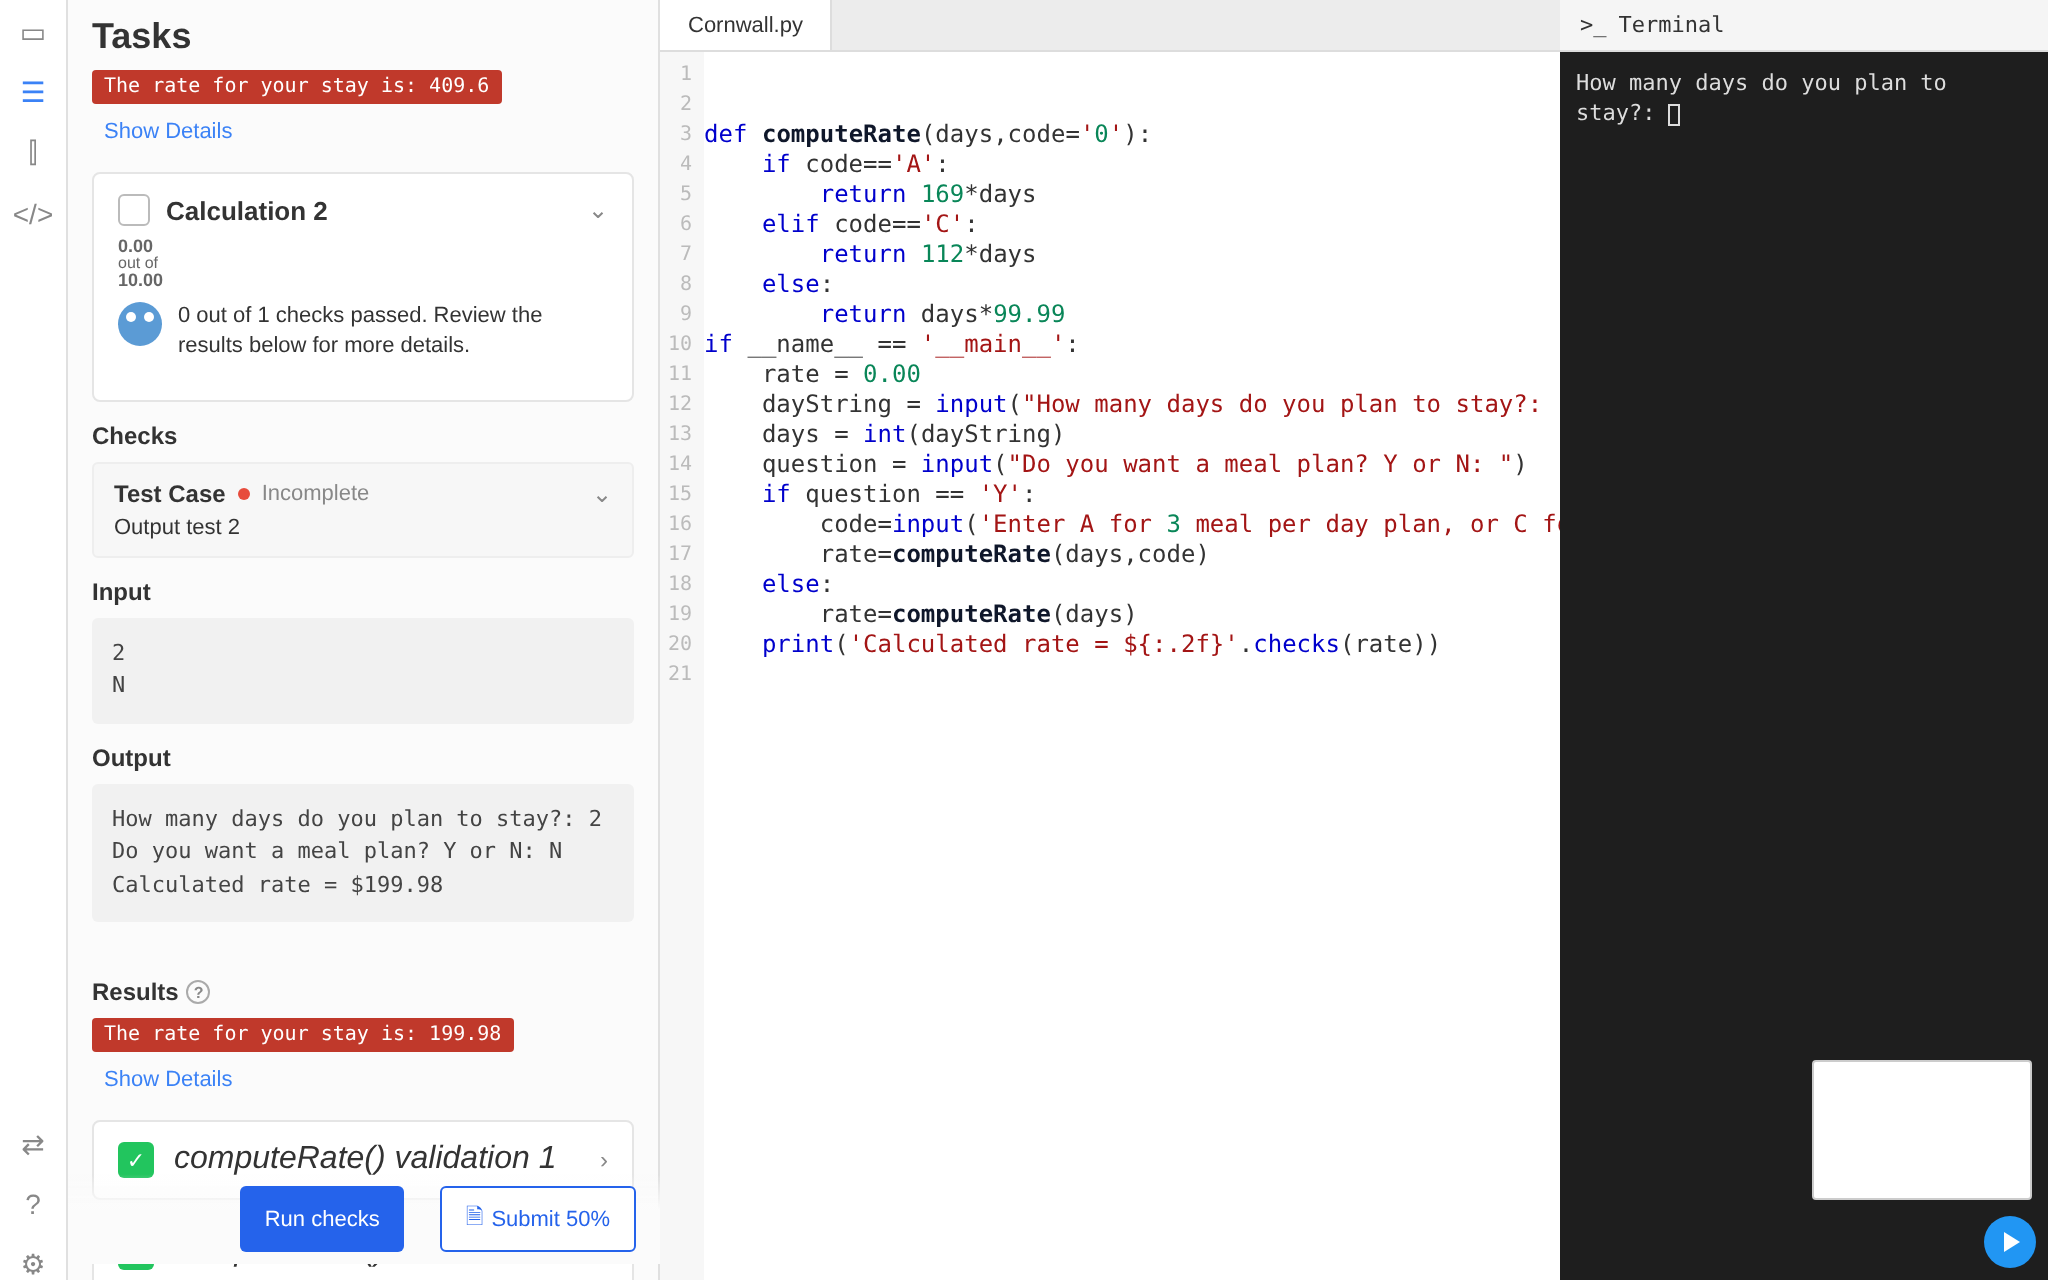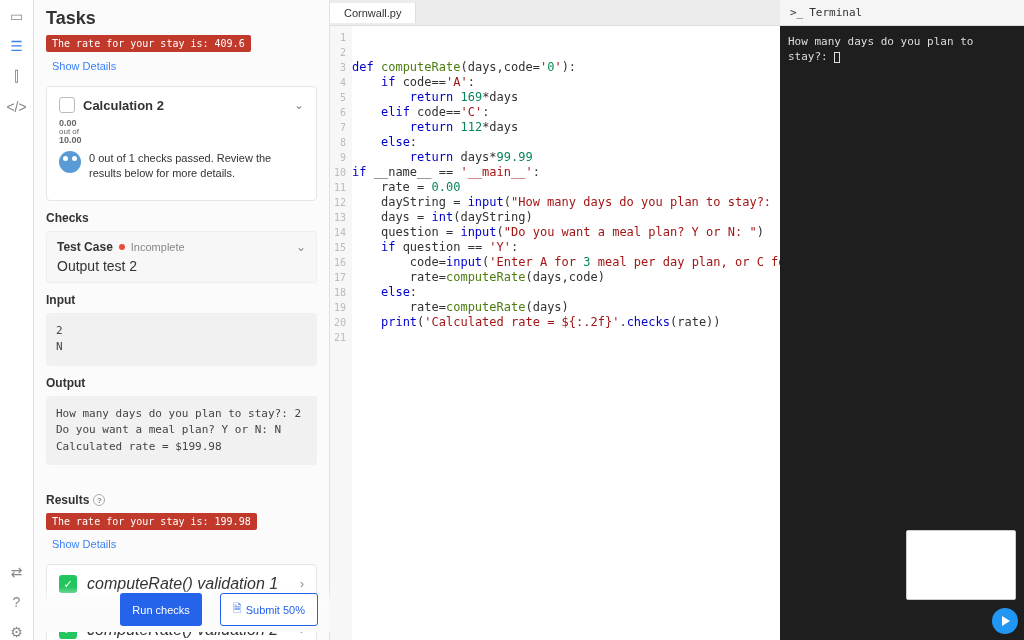--- a/index.html
+++ b/index.html
@@ -25,42 +25,42 @@
   .robot { width: 22px; height: 22px; background: #5b9bd5; border-radius: 50%; position: relative; }
   .robot::before { content:""; position:absolute; top:5px; left:4px; width:5px; height:5px; background:#fff; border-radius:50%; }
   .robot::after { content:""; position:absolute; top:5px; right:4px; width:5px; height:5px; background:#fff; border-radius:50%; }
   .robot-text { font-size: 11px; line-height: 1.4; flex:1; }
   .section-label { font-weight: 700; font-size: 12px; margin: 10px 0 6px; }
   .testcase { background: #f7f7f7; border: 1px solid #eee; border-radius: 3px; padding: 8px 10px; margin-bottom: 8px; }
   .testcase-head { display:flex; align-items:center; gap:6px; font-size:12px; }
   .tc-name { font-weight:700; }
   .dot-red { width:6px; height:6px; background:#e74c3c; border-radius:50%; display:inline-block; }
   .tc-status { color:#888; font-size:11px; }
-  .tc-sub { font-size:14px; margin-top:4px; }
+  .tc-sub { font-size:11px; margin-top:4px; }
   .codebox { background:#f1f1f1; font-family: monospace; font-size:11px; padding:10px; border-radius:3px; margin:6px 0 10px; white-space:pre-wrap; line-height:1.5; color:#444; }
   .results-label { font-weight:700; font-size:12px; display:flex; align-items:center; gap:4px;margin-top:28px; }
   .qmark { width:12px; height:12px; border:1px solid #aaa; border-radius:50%; font-size:8px; display:flex; align-items:center; justify-content:center; color:#888; }
   .validation-row { background:#fff; border:1px solid #e5e5e5; border-radius:4px; padding:10px 12px; margin-bottom:6px; display:flex; align-items:center; gap:10px; cursor:pointer; }
   .chk-green { width:18px; height:18px; background:#22c55e; border-radius:3px; display:flex; align-items:center; justify-content:center; color:#fff; font-size:11px; }
   .v-label { flex:1; font-size:16px;font-style:italic; }
   .footer-btns { position:absolute; bottom:8px; left:34px; width:296px; display:flex; justify-content:flex-end; gap:18px; padding:6px 12px; background:linear-gradient(transparent,#fbfbfb 40%); }
   .btn { font-size:11px; padding:6px 12px; border-radius:3px; cursor:pointer; border:none; }
   .btn-primary { background:#2563eb; color:#fff; }
   .btn-outline { background:#fff; color:#2563eb; border:1px solid #2563eb; display:flex; align-items:center; gap:4px; }
 
   .editor { flex:1; background:#fff; display:flex; flex-direction:column; min-width:0; }
-  .tabbar { display:flex; background:#ececec; border-bottom:1px solid #ddd; height:26px;align-items:center; }
+  .tabbar { display:flex; background:#ececec; border-bottom:1px solid #ddd; height:26px; }
   .tab { background:#fff; border-right:1px solid #ddd; padding:4px 14px; font-size:11px; display:flex; align-items:center; }
   .code-area { flex:1; display:flex; font-family: "Menlo","Consolas",monospace; font-size:12px; overflow:auto; }
   .gutter { background:#f7f7f7; color:#bbb; text-align:right; padding:4px 6px 4px 4px; user-select:none; }
   .gutter div { height:15px; line-height:15px; font-size:10px; }
   .codelines { padding:4px 0; }
   .codelines div { height:15px; line-height:15px; white-space:pre; }
   .kw { color:#0000cc; }
-  .fn { color:#4d7c0f; }
+  .fn { color:#0f172a;font-weight:bold; }
   .str { color:#a31515; }
   .num { color:#098658; }
 
   .terminal { width:244px; background:#1e1e1e; color:#ddd; font-family:monospace; font-size:11px; display:flex; flex-direction:column; position:relative; }
   .term-header { background:#f5f5f5; color:#333; border-bottom:1px solid #ddd; padding:4px 10px; font-size:11px; display:flex; align-items:center; gap:6px; height:26px; }
   .term-body { padding:8px; flex:1; white-space:pre-wrap; line-height:1.4; }
   .cursor { display:inline-block; width:6px; height:11px; border:1px solid #ddd; vertical-align:middle; }
   .minimap { position:absolute; bottom:40px; right:8px; width:110px; height:70px; background:#fff; border:1px solid #ccc; border-radius:2px; }
   .playbtn { position:absolute; bottom:6px; right:6px; width:26px; height:26px; background:#2196f3; border-radius:50%; display:flex; align-items:center; justify-content:center; color:#fff; cursor:pointer; }
   .playbtn::before { content:""; border-left:8px solid #fff; border-top:5px solid transparent; border-bottom:5px solid transparent; margin-left:2px; }

